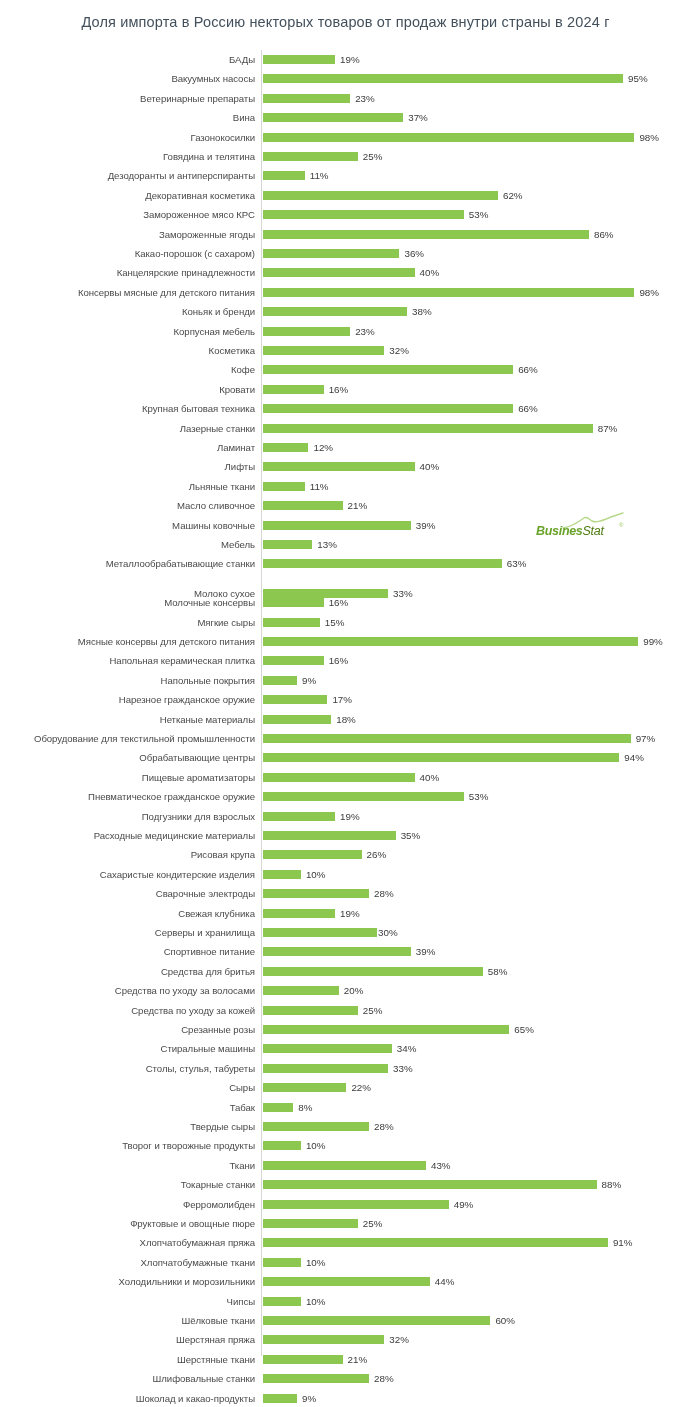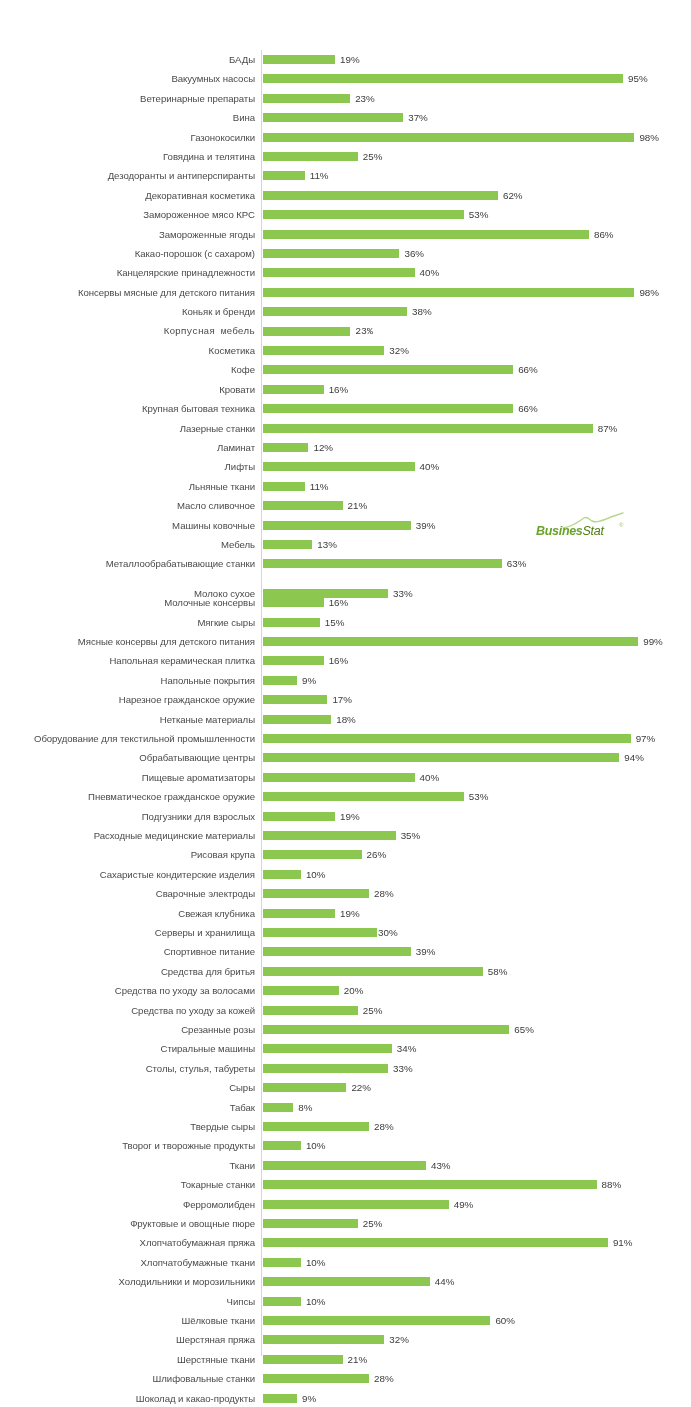--- a/index.html
+++ b/index.html
@@ -135,20 +135,21 @@
     position: absolute;
     left: 28px;
     top: 0px;
   }
 </style>
 </head>
 <body>
 
 <div id="chart-root">
 
+  <div id="chart-title">Доля импорта  в Россию некторых  товаров от продаж внутри страны  в 2024 г</div>
 
   <div id="plot">
     <div id="axis-line"></div>
     <div id="rows">
         <div class="row" style="top: 0px;">
           <div class="cat-label">БАДы</div>
           <div class="bar-wrap">
             <div class="bar" title="БАДы: 19%" style="width: 72.01px; background: rgb(140, 199, 80);"></div>
             <div class="val-label" style="left: 72.01px; color: rgb(59, 59, 59);">19%</div>
           </div>
@@ -237,21 +238,21 @@
             <div class="val-label" style="left: 371.42px; color: rgb(59, 59, 59);">98%</div>
           </div>
         </div>
         <div class="row" style="top: 252.2px;">
           <div class="cat-label">Коньяк и бренди</div>
           <div class="bar-wrap">
             <div class="bar" title="Коньяк и бренди: 38%" style="width: 144.02px; background: rgb(140, 199, 80);"></div>
             <div class="val-label" style="left: 144.02px; color: rgb(59, 59, 59);">38%</div>
           </div>
         </div>
-        <div class="row" style="top: 271.6px; font-family: Liberation Mono, monospace;">
+        <div class="row" style="top: 271.6px;">
           <div class="cat-label">Корпусная мебель</div>
           <div class="bar-wrap">
             <div class="bar" title="Корпусная мебель: 23%" style="width: 87.17px; background: rgb(140, 199, 80);"></div>
             <div class="val-label" style="left: 87.17px; color: rgb(59, 59, 59);">23%</div>
           </div>
         </div>
         <div class="row" style="top: 291px;">
           <div class="cat-label">Косметика</div>
           <div class="bar-wrap">
             <div class="bar" title="Косметика: 32%" style="width: 121.28px; background: rgb(140, 199, 80);"></div>

